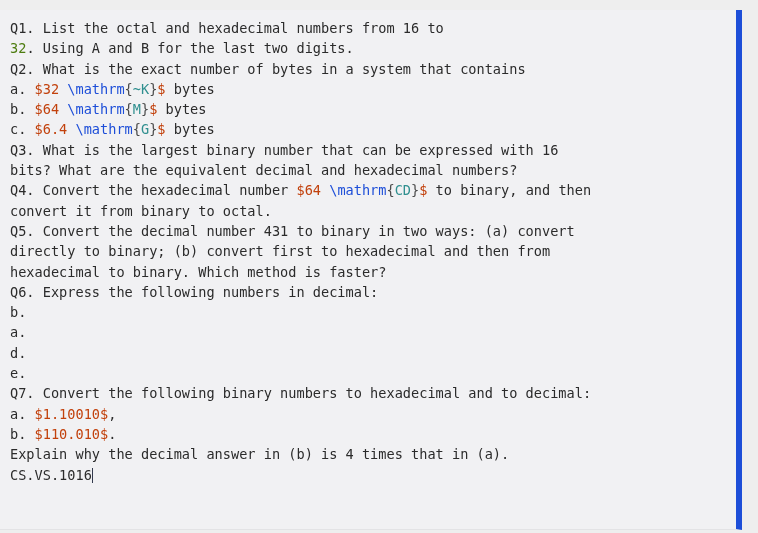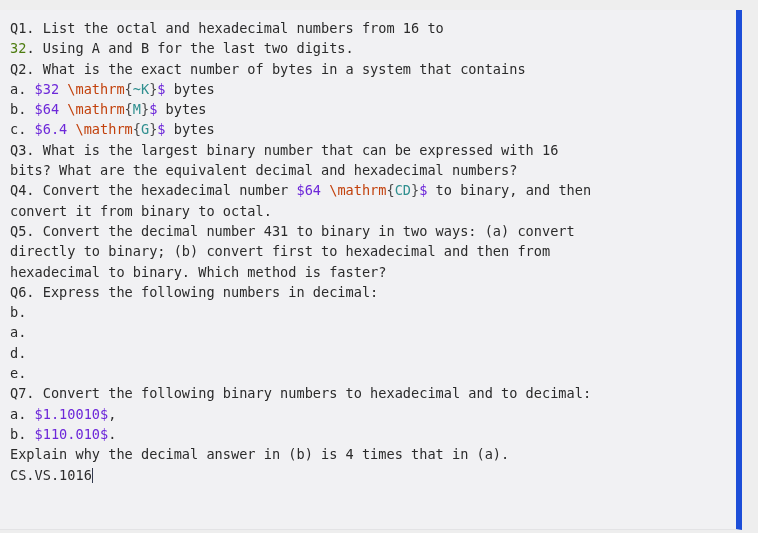--- a/index.html
+++ b/index.html
@@ -40,22 +40,22 @@
   }
 
   .line {
     height: 20.3px;
     white-space: pre;
   }
 
   
   .t-plain  { color: #2b2b2b; }
   .t-num    { color: #4d7c0f; }
-  .t-math   { color: #6d28d9; }
-  .t-cmd    { color: #c2410c; }
+  .t-math   { color: #c2410c; }
+  .t-cmd    { color: #1d4ed8; }
   .t-arg    { color: #2f8f8f; }
   .t-brace  { color: #4a4a4a; }
 
   .caret {
     display: inline-block;
     width: 1px;
     height: 15px;
     background: #333a4d;
     vertical-align: -3px;
     margin-left: 0px;

